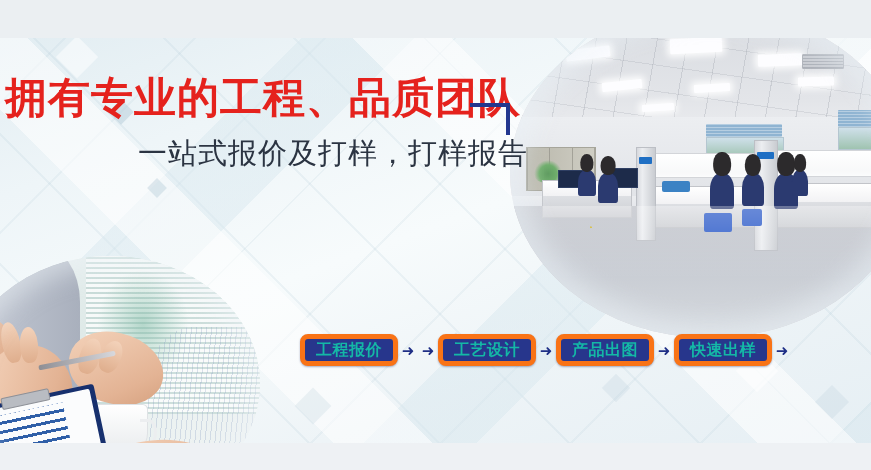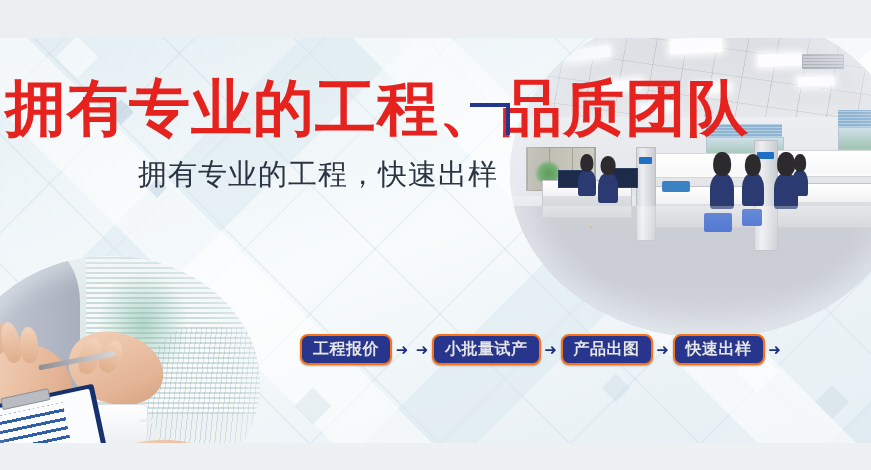--- a/index.html
+++ b/index.html
@@ -373,21 +373,21 @@
     position: absolute;
     left: 0;
     top: 75px;
     z-index: 6;
     width: 520px;
   }
   .headline {
     margin: 0;
     padding: 0 0 0 5px;
     font-family: "DejaVu Sans", "Liberation Sans", sans-serif;
-    font-size: 61px;
+    font-size: 42px;
     font-weight: 700;
     line-height: 1.08;
     letter-spacing: 1px;
     color: #e5221d;
     white-space: nowrap;
   }
   .corner-bracket {
     position: absolute;
     left: 470px;
     top: 28px;
@@ -419,23 +419,23 @@
     gap: 0;
   }
   .step-badge {
     display: inline-flex;
     align-items: center;
     justify-content: center;
     height: 31px;
     padding: 11px 11px;
     border-radius: 8px;
     background: #27368c;
-    border: 2px solid #f97316;
+    border: 5px solid #f97316;
     box-shadow: 0 1px 2px rgba(20,30,90,0.35);
-    color: #e5e5e5;
+    color: #14b8a6;
     font-family: "DejaVu Sans", "Liberation Sans", sans-serif;
     font-size: 16px;
     font-weight: 700;
     letter-spacing: 0.5px;
     white-space: nowrap;
     box-sizing: border-box;
   }
   .step-arrow {
     display: inline-flex;
     align-items: center;
@@ -557,28 +557,28 @@
         <div class="hand h4"></div>
       </div>
       <div class="fade2"></div>
     </div>
 
   </div>
 
   <div class="headline-wrap">
     <h1 class="headline">拥有专业的工程、品质团队</h1>
     <div class="corner-bracket"></div>
-    <p class="subheadline">拥有专业的工程，快速出样</p>
+    <p class="subheadline">一站式报价及打样，打样报告</p>
   </div>
 
   <div class="steps">
     <div class="step-badge">工程报价</div>
     <div class="step-arrow">➜</div>
     <div class="step-arrow">➜</div>
-    <div class="step-badge">小批量试产</div>
+    <div class="step-badge">工艺设计</div>
     <div class="step-arrow">➜</div>
     <div class="step-badge">产品出图</div>
     <div class="step-arrow">➜</div>
     <div class="step-badge">快速出样</div>
     <div class="step-arrow">➜</div>
 
   </div>
 
   <div class="bottom-band"></div>
 

